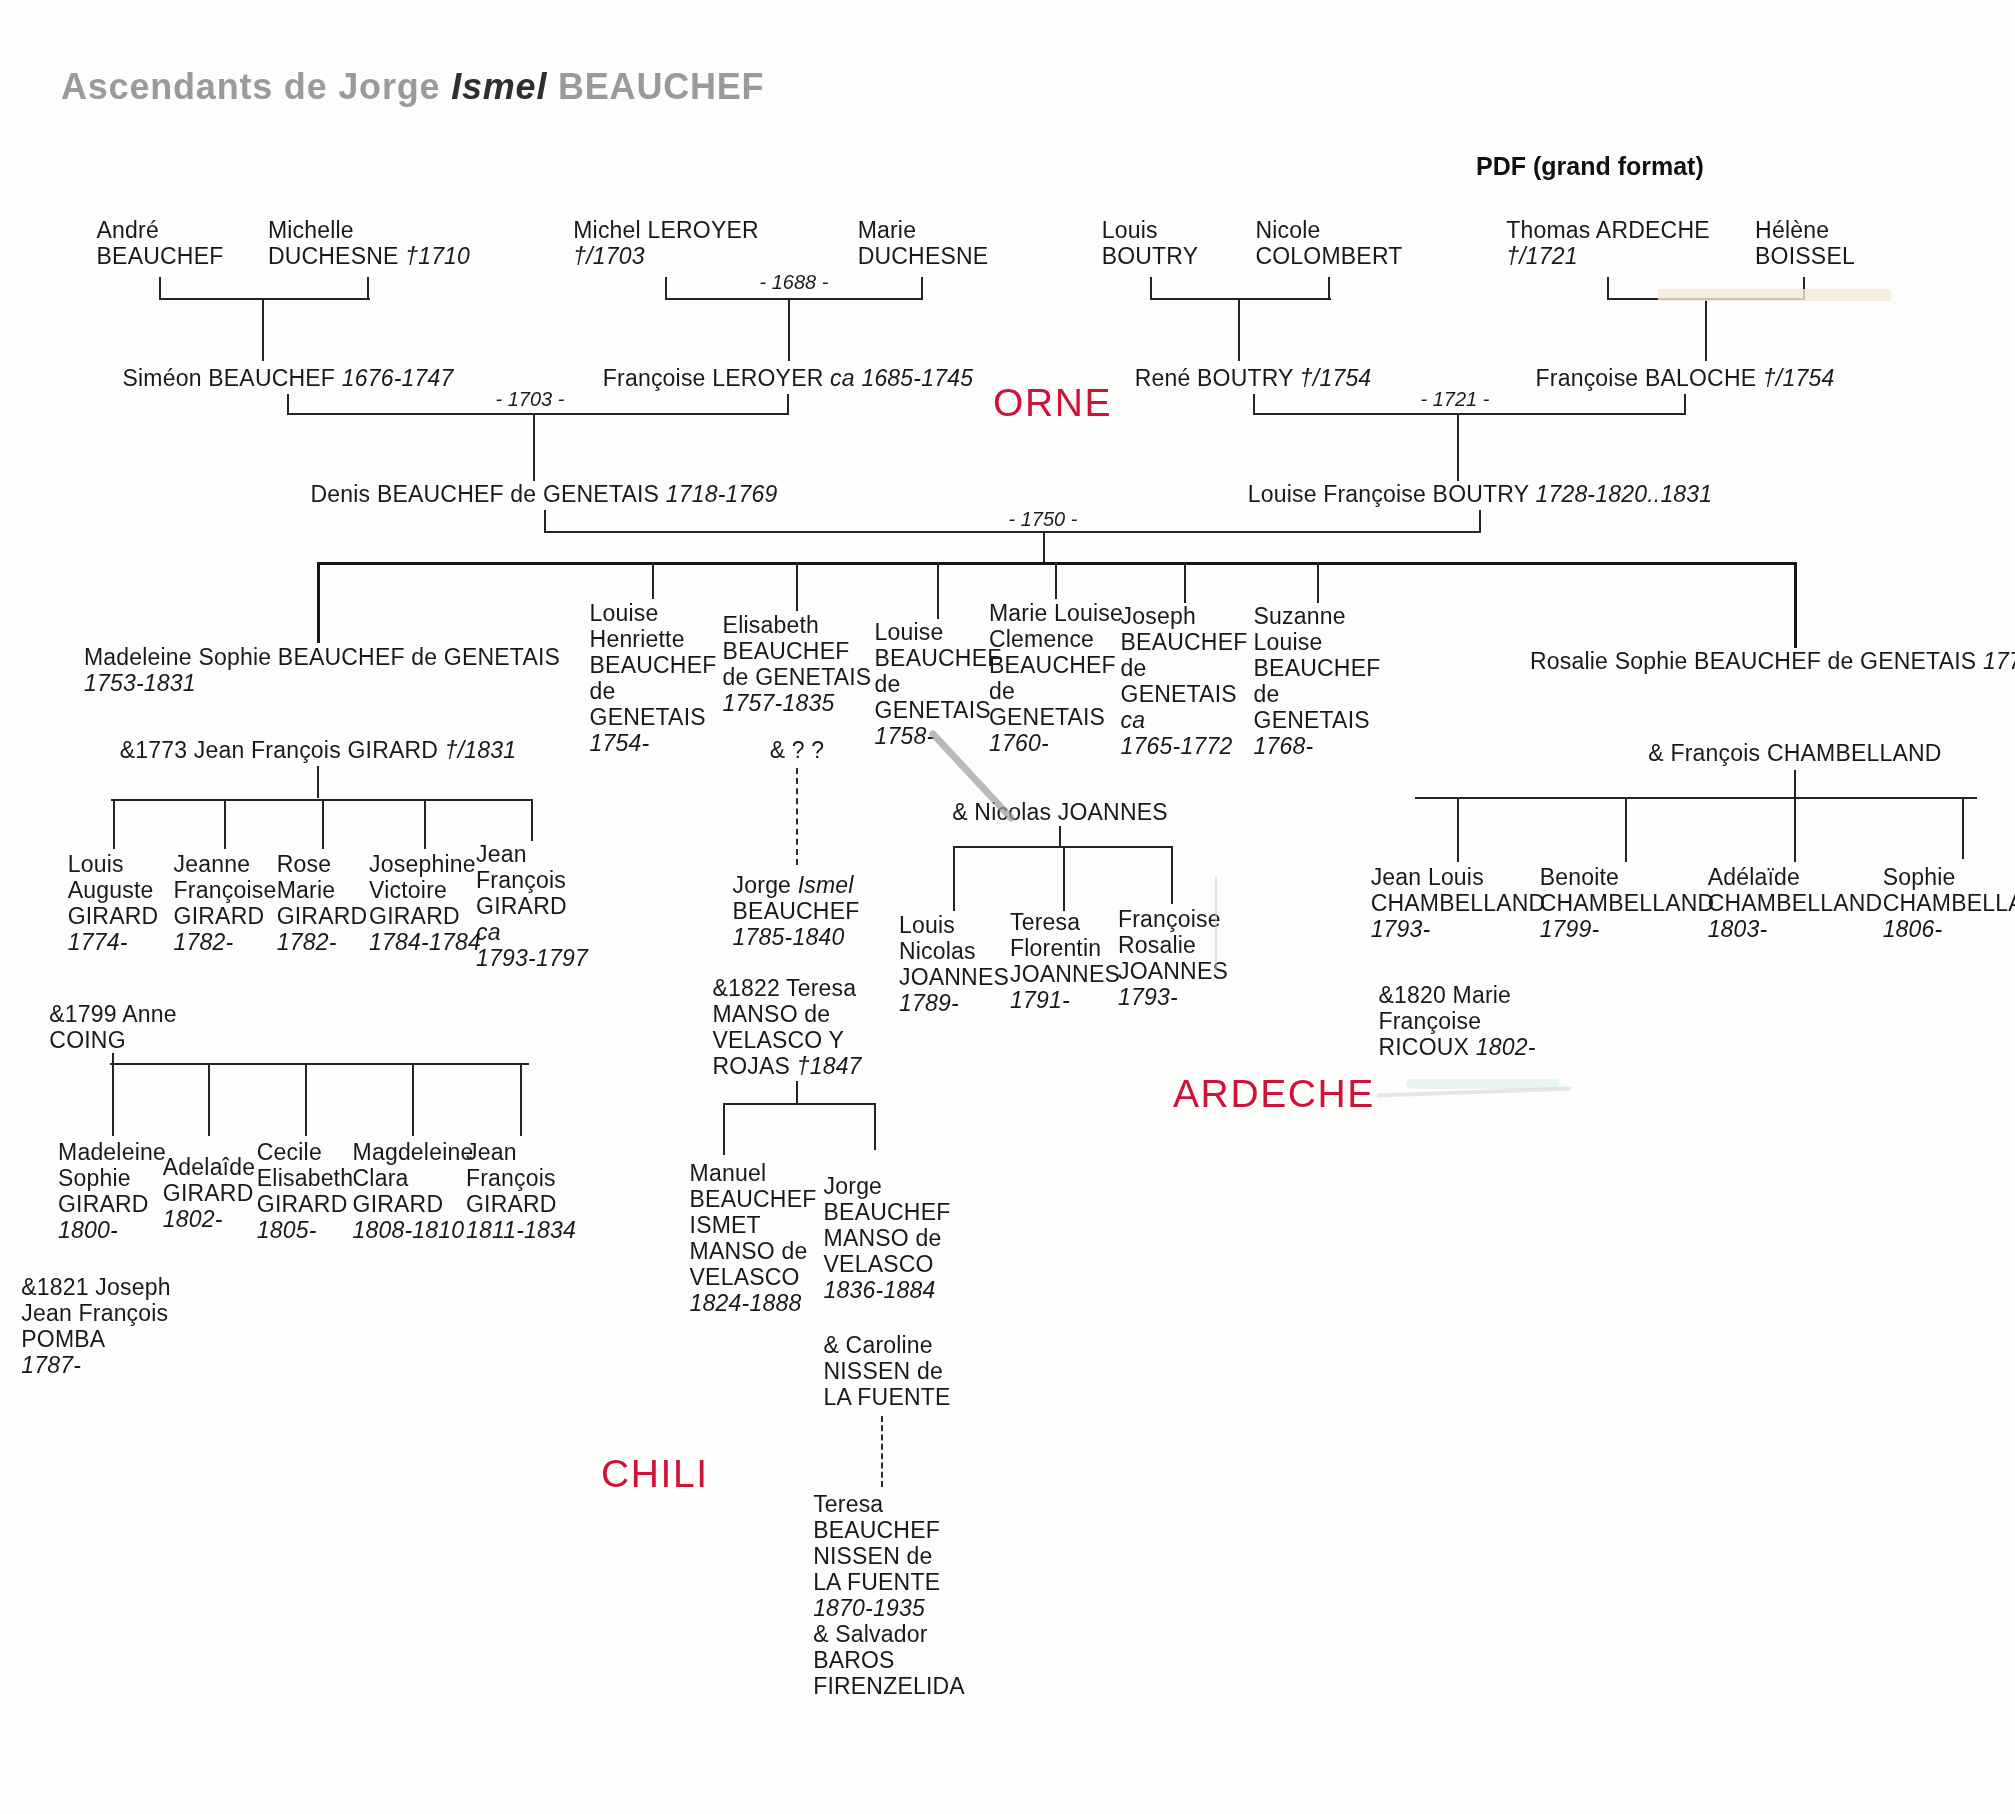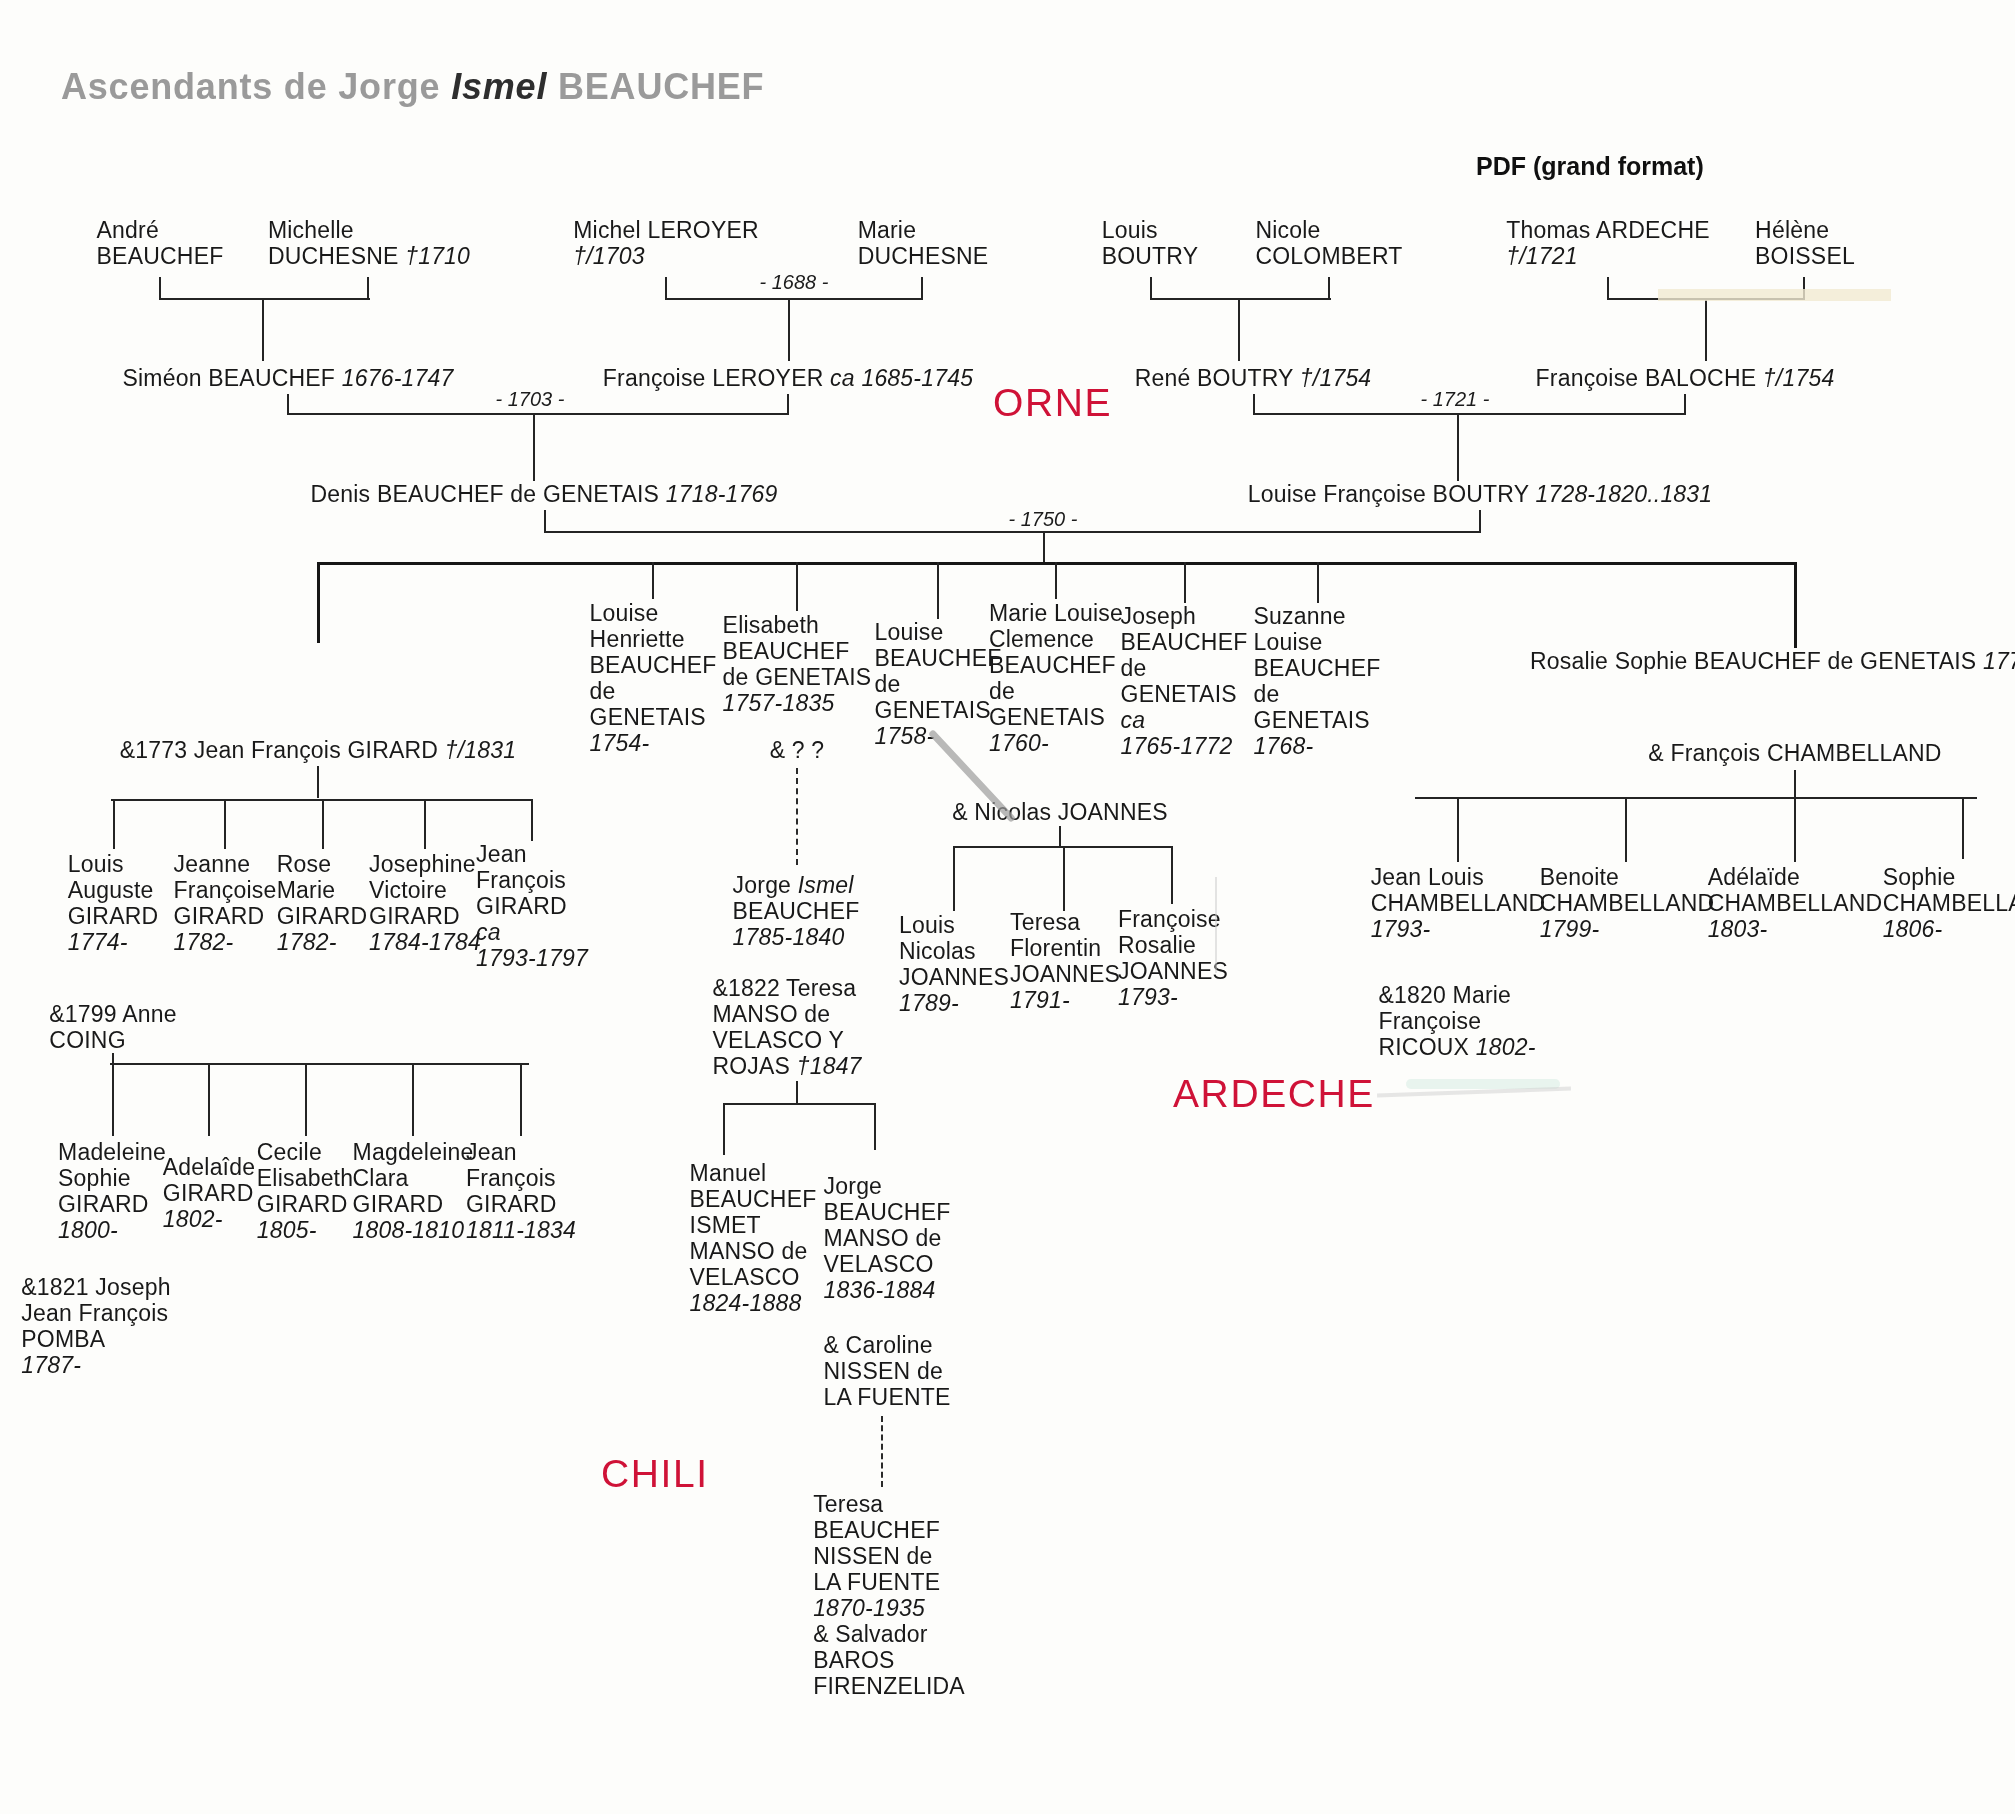--- a/index.html
+++ b/index.html
@@ -131,20 +131,24 @@
   <div class="t4h" style="position:absolute;left:317px;top:562px;width:1479px"></div>
   <div class="t4v" style="position:absolute;left:317px;top:562px;height:81px"></div>
   <div class="vl" style="left:652px;top:562px;height:37px"></div>
   <div class="vl" style="left:796px;top:562px;height:49px"></div>
   <div class="vl" style="left:937px;top:562px;height:57px"></div>
   <div class="vl" style="left:1055px;top:562px;height:37px"></div>
   <div class="vl" style="left:1184px;top:562px;height:41px"></div>
   <div class="vl" style="left:1317px;top:562px;height:41px"></div>
   <div class="t4v" style="position:absolute;left:1794px;top:562px;height:86px"></div>
 
+  <div class="p" style="left:322px;top:644px">
+      <div><span>Madeleine Sophie BEAUCHEF de GENETAIS</span></div>
+      <div><span class="it">1753-1831</span></div>
+    </div>
   <div class="p" style="left:653px;top:600px">
       <div><span>Louise</span></div>
       <div><span>Henriette</span></div>
       <div><span>BEAUCHEF</span></div>
       <div><span>de</span></div>
       <div><span>GENETAIS</span></div>
       <div><span class="it">1754-</span></div>
     </div>
   <div class="p" style="left:797px;top:612px">
       <div><span>Elisabeth</span></div>

